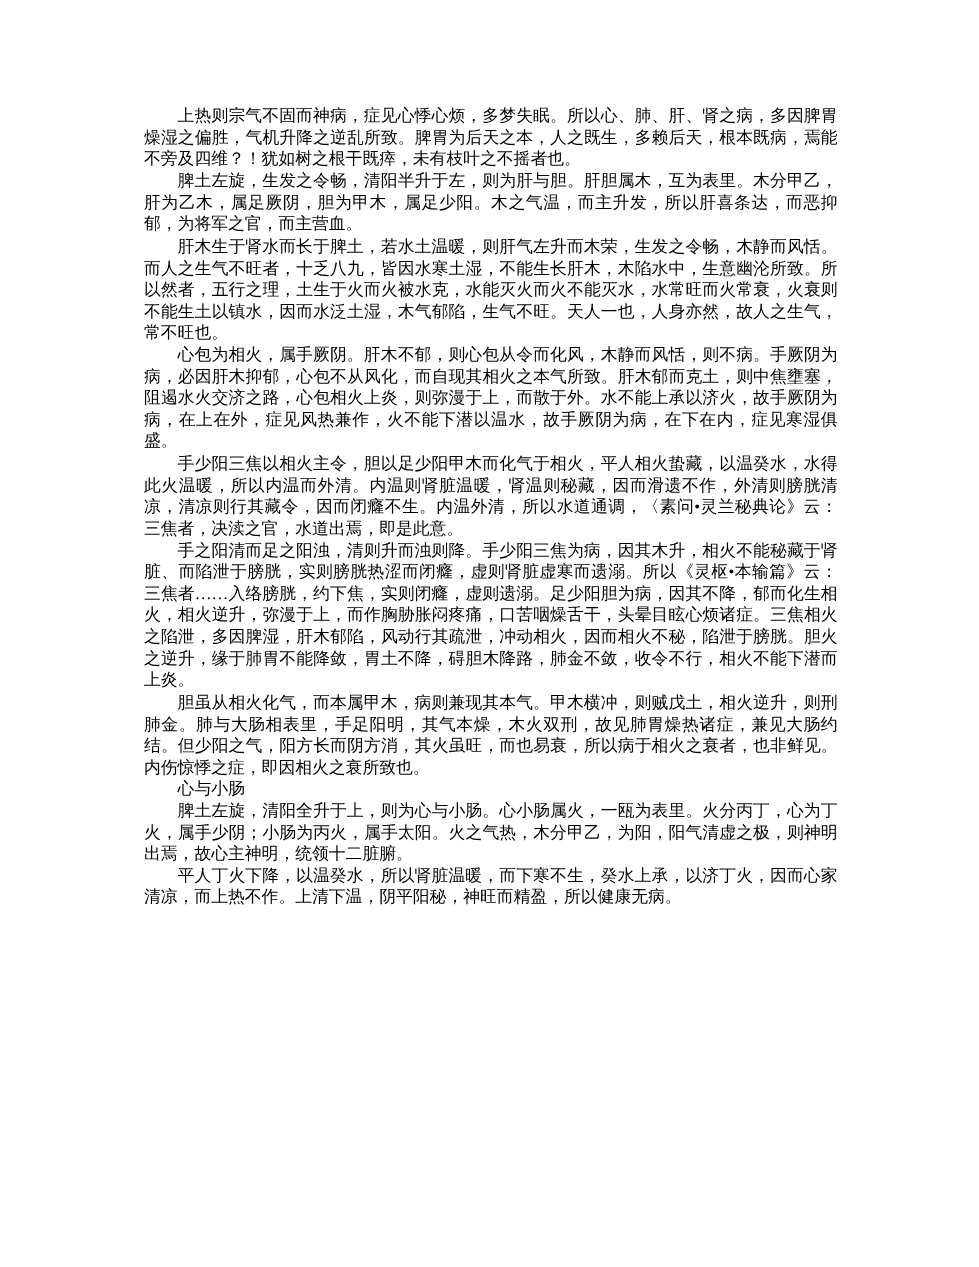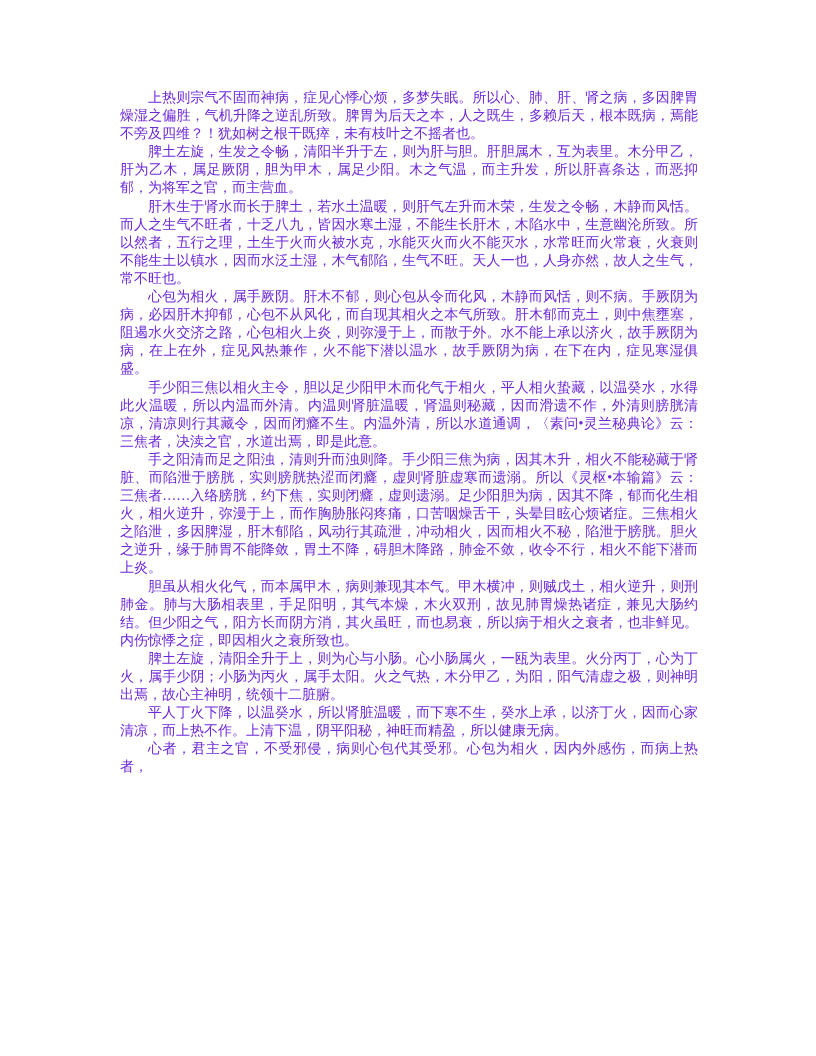--- a/index.html
+++ b/index.html
@@ -30,25 +30,25 @@
     margin: 0;
     padding: 0;
     text-indent: 2em;
     letter-spacing: 0;
   }
 </style>
 </head>
 <body>
 
 <div class="page">
-  <div class="text-block" style="color: #6d28d9;">
+  <div class="text-block" style="color: #000000;">
       <p>上热则宗气不固而神病，症见心悸心烦，多梦失眠。所以心、肺、肝、肾之病，多因脾胃燥湿之偏胜，气机升降之逆乱所致。脾胃为后天之本，人之既生，多赖后天，根本既病，焉能不旁及四维？！犹如树之根干既瘁，未有枝叶之不摇者也。</p>
       <p>脾土左旋，生发之令畅，清阳半升于左，则为肝与胆。肝胆属木，互为表里。木分甲乙，肝为乙木，属足厥阴，胆为甲木，属足少阳。木之气温，而主升发，所以肝喜条达，而恶抑郁，为将军之官，而主营血。</p>
       <p>肝木生于肾水而长于脾土，若水土温暖，则肝气左升而木荣，生发之令畅，木静而风恬。而人之生气不旺者，十乏八九，皆因水寒土湿，不能生长肝木，木陷水中，生意幽沦所致。所以然者，五行之理，土生于火而火被水克，水能灭火而火不能灭水，水常旺而火常衰，火衰则不能生土以镇水，因而水泛土湿，木气郁陷，生气不旺。天人一也，人身亦然，故人之生气，常不旺也。</p>
       <p>心包为相火，属手厥阴。肝木不郁，则心包从令而化风，木静而风恬，则不病。手厥阴为病，必因肝木抑郁，心包不从风化，而自现其相火之本气所致。肝木郁而克土，则中焦壅塞，阻遏水火交济之路，心包相火上炎，则弥漫于上，而散于外。水不能上承以济火，故手厥阴为病，在上在外，症见风热兼作，火不能下潜以温水，故手厥阴为病，在下在内，症见寒湿俱盛。</p>
       <p>手少阳三焦以相火主令，胆以足少阳甲木而化气于相火，平人相火蛰藏，以温癸水，水得此火温暖，所以内温而外清。内温则肾脏温暖，肾温则秘藏，因而滑遗不作，外清则膀胱清凉，清凉则行其藏令，因而闭癃不生。内温外清，所以水道通调，〈素问•灵兰秘典论》云：三焦者，决渎之官，水道出焉，即是此意。</p>
       <p>手之阳清而足之阳浊，清则升而浊则降。手少阳三焦为病，因其木升，相火不能秘藏于肾脏、而陷泄于膀胱，实则膀胱热涩而闭癃，虚则肾脏虚寒而遗溺。所以《灵枢•本输篇》云：三焦者……入络膀胱，约下焦，实则闭癃，虚则遗溺。足少阳胆为病，因其不降，郁而化生相火，相火逆升，弥漫于上，而作胸胁胀闷疼痛，口苦咽燥舌干，头晕目眩心烦诸症。三焦相火之陷泄，多因脾湿，肝木郁陷，风动行其疏泄，冲动相火，因而相火不秘，陷泄于膀胱。胆火之逆升，缘于肺胃不能降敛，胃土不降，碍胆木降路，肺金不敛，收令不行，相火不能下潜而上炎。</p>
       <p>胆虽从相火化气，而本属甲木，病则兼现其本气。甲木横冲，则贼戊土，相火逆升，则刑肺金。肺与大肠相表里，手足阳明，其气本燥，木火双刑，故见肺胃燥热诸症，兼见大肠约结。但少阳之气，阳方长而阴方消，其火虽旺，而也易衰，所以病于相火之衰者，也非鲜见。内伤惊悸之症，即因相火之衰所致也。</p>
+      <p>心与小肠</p>
       <p>脾土左旋，清阳全升于上，则为心与小肠。心小肠属火，一瓯为表里。火分丙丁，心为丁火，属手少阴；小肠为丙火，属手太阳。火之气热，木分甲乙，为阳，阳气清虚之极，则神明出焉，故心主神明，统领十二脏腑。</p>
       <p>平人丁火下降，以温癸水，所以肾脏温暖，而下寒不生，癸水上承，以济丁火，因而心家清凉，而上热不作。上清下温，阴平阳秘，神旺而精盈，所以健康无病。</p>
-      <p>心者，君主之官，不受邪侵，病则心包代其受邪。心包为相火，因内外感伤，而病上热者，</p>
     </div>
 </div>
 
 </body></html>

